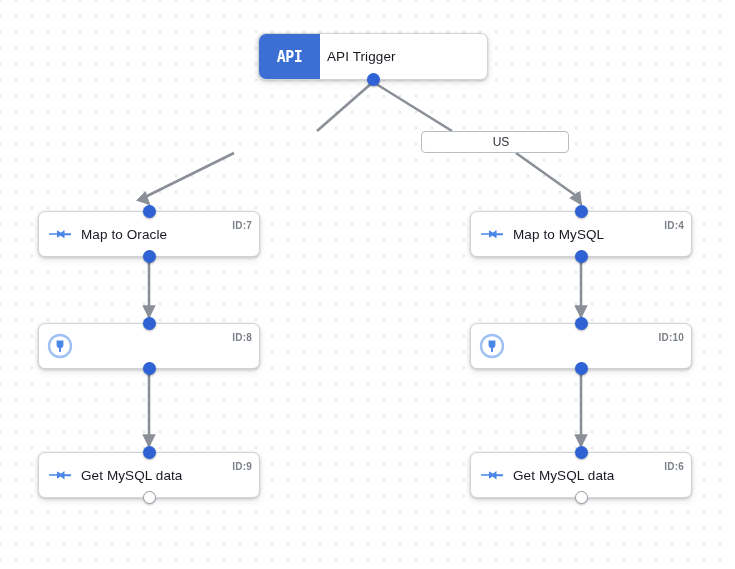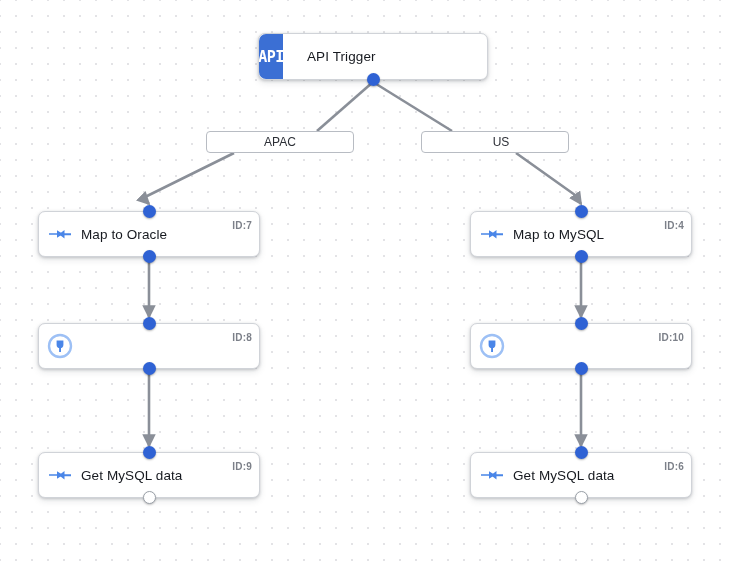--- a/index.html
+++ b/index.html
@@ -69,36 +69,36 @@
     font-size: 10px;
     font-weight: bold;
     color: #7c8089;
     letter-spacing: 0.2px;
   }
 
   
   .trigger .node-inner { }
   .api-badge {
     flex: 0 0 auto;
-    width: 24px;
+    width: 61px;
     height: 100%;
     background: #3b6fd4;
     display: flex;
     align-items: center;
     justify-content: center;
   }
   .api-badge span {
     color: #ffffff;
     font-family: "DejaVu Sans Mono", monospace;
     font-size: 15px;
     font-weight: bold;
     letter-spacing: -0.5px;
   }
   .trigger .node-label {
-    padding-left: 24px;
+    padding-left: 7px;
     font-weight: normal;
     font-size: 13.5px;
     color: #16191f;
   }
 
   
   .port {
     position: absolute;
     width: 13px;
     height: 13px;
@@ -165,23 +165,20 @@
   <div class="node trigger" style="left:258px; top:33px; width:230px; height:47px;">
     <div class="node-inner">
       <div class="api-badge">
         <span>API</span>
       </div>
       <div class="node-label">API Trigger</div>
     </div>
     <div class="port filled bot"></div>
   </div>
 
-  <div class="edge-label" style="left:206px; top:131px; width:148px;">
-    <span>APAC</span>
-  </div>
   <div class="edge-label" style="left:421px; top:131px; width:148px;padding-left:12px;">
     <span>US</span>
   </div>
 
   <div class="node" style="left:38px; top:211px; width:222px;">
     <div class="node-inner">
       <div class="node-icon">
         <svg width="24" height="18" viewBox="0 0 24 18">
           <g fill="#4a86e8">
             <path d="M1 8.2 h8 v-3 l6 3.8 -6 3.8 v-3 h-8 z"></path>

